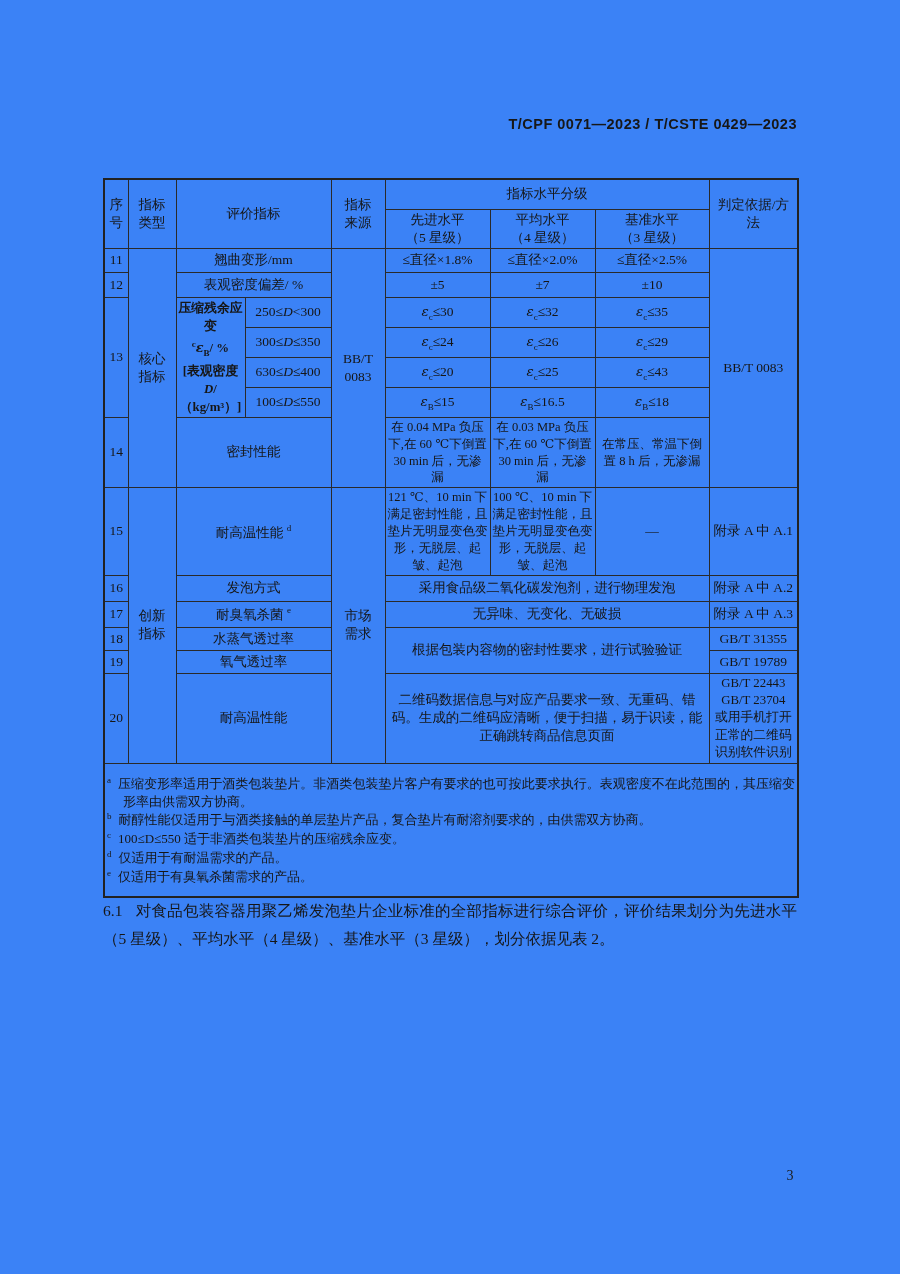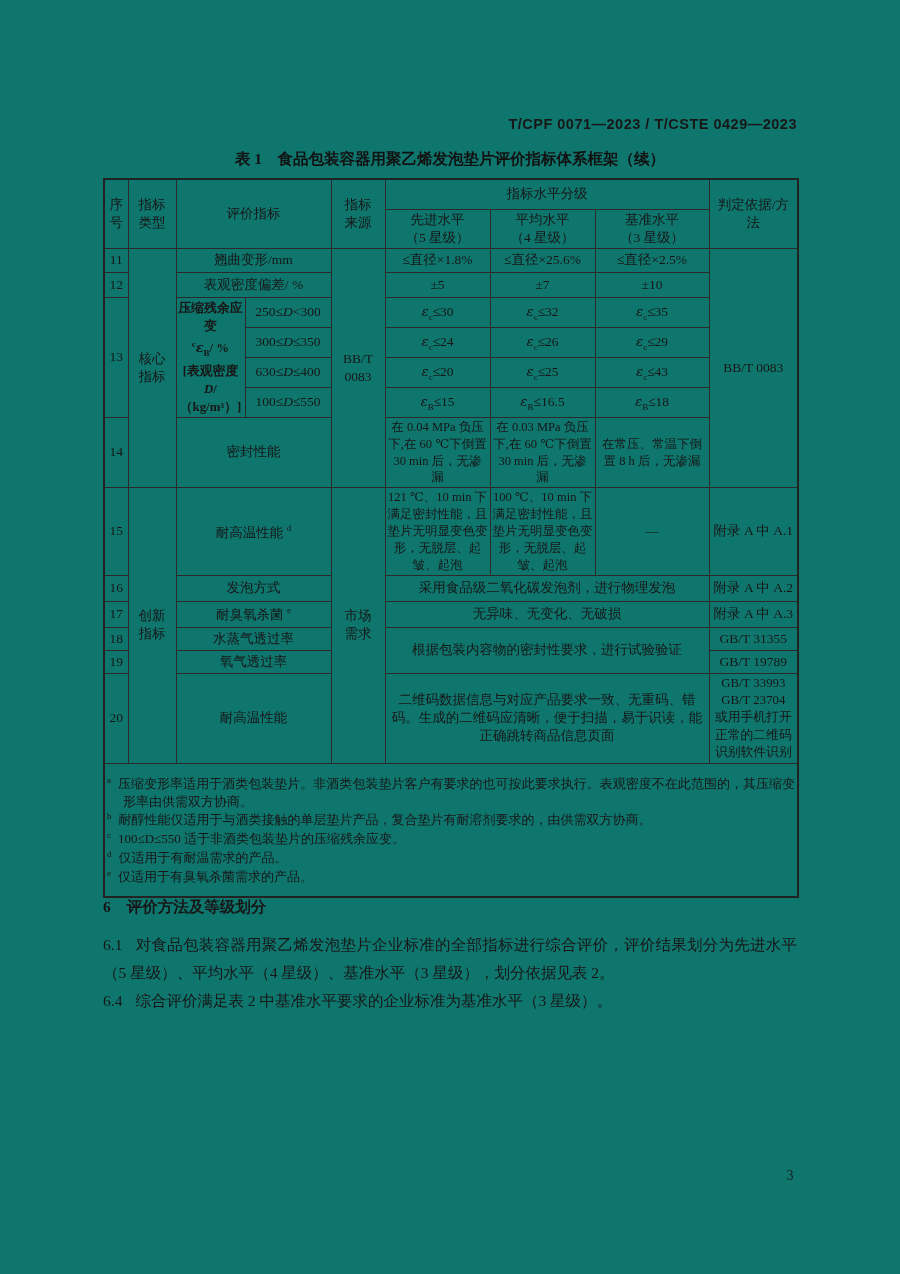--- a/index.html
+++ b/index.html
@@ -1,18 +1,18 @@
 <!DOCTYPE html>
 <html><head>
 <meta charset="utf-8">
 <style>
   * { margin:0; padding:0; box-sizing:border-box; }
   html,body { background:#ffffff; }
   .page {
-    position:relative; width:900px; height:1274px; background:#0f766e;
+    position:relative; width:900px; height:1274px; background:#3b82f6;
     color:#1c1c1c; font-family:"Liberation Serif","DejaVu Serif",serif;
     overflow:hidden;
   }
   .doc-number {
     position:absolute; top:116px; left:103px; width:694px;
     text-align:right; font-family:"Liberation Sans","DejaVu Sans",sans-serif;
     font-size:14.5px; letter-spacing:0.5px; font-weight:600; color:#171717;
   }
   .table-title {
     position:absolute; top:149px; left:103px; width:694px;
@@ -48,21 +48,20 @@
   .section6 .p-no { margin-right:13px; }
   .page-number { position:absolute; top:1168px; left:760px; width:60px; text-align:center; font-size:14px; }
 </style>
 </head>
 <body>
 
 <div class="page">
 
   <div class="doc-number">T/CPF 0071—2023 / T/CSTE 0429—2023</div>
 
-  <div class="table-title">表 1　食品包装容器用聚乙烯发泡垫片评价指标体系框架（续）</div>
 
   <table class="eval">
     <colgroup>
       <col style="width:24px">
         <col style="width:48px">
         <col style="width:69px">
         <col style="width:86px">
       <col style="width:54px">
         <col style="width:105px">
         <col style="width:105px">
@@ -91,21 +90,21 @@
       </tr>
 
       <tr style="height:24px">
         <td>11</td>
         <td rowspan="7" class="pre">核心
 指标</td>
         <td colspan="2">翘曲变形/mm</td>
         <td rowspan="7" class="pre">BB/T
 0083</td>
         <td>≤直径×1.8%</td>
-        <td>≤直径×25.6%</td>
+        <td>≤直径×2.0%</td>
         <td>≤直径×2.5%</td>
         <td rowspan="7">BB/T 0083</td>
       </tr>
 
       <tr style="height:25px">
         <td>12</td>
         <td colspan="2">表观密度偏差/ %</td>
         <td>±5</td>
         <td>±7</td>
         <td>±10</td>
@@ -188,40 +187,36 @@
       <tr style="height:23px">
         <td>19</td>
         <td colspan="2">氧气透过率</td>
         <td>GB/T 19789</td>
       </tr>
 
       <tr style="height:90px">
         <td>20</td>
         <td colspan="2">耐高温性能</td>
         <td colspan="3" class="qr-text">二维码数据信息与对应产品要求一致、无重码、错码。生成的二维码应清晰，便于扫描，易于识读，能正确跳转商品信息页面</td>
-        <td class="basis-multi pre">GB/T 33993
+        <td class="basis-multi pre">GB/T 22443
 GB/T 23704
 或用手机打开正常的二维码识别软件识别</td>
       </tr>
 
       <tr style="height:134px">
         <td colspan="9" class="fn-cell">
           <div class="fn-row"><sup>a</sup><span>压缩变形率适用于酒类包装垫片。非酒类包装垫片客户有要求的也可按此要求执行。表观密度不在此范围的，其压缩变形率由供需双方协商。</span></div>
           <div class="fn-row"><sup>b</sup><span>耐醇性能仅适用于与酒类接触的单层垫片产品，复合垫片有耐溶剂要求的，由供需双方协商。</span></div>
           <div class="fn-row"><sup>c</sup><span>100≤D≤550 适于非酒类包装垫片的压缩残余应变。</span></div>
           <div class="fn-row"><sup>d</sup><span>仅适用于有耐温需求的产品。</span></div>
           <div class="fn-row"><sup>e</sup><span>仅适用于有臭氧杀菌需求的产品。</span></div>
         </td>
       </tr>
     </tbody>
   </table>
 
   <div class="section6">
-    <div class="heading">
-      <span class="h-no">6</span><span>评价方法及等级划分</span>
-    </div>
     <p><span class="p-no">6.1</span><span>对食品包装容器用聚乙烯发泡垫片企业标准的全部指标进行综合评价，评价结果划分为先进水平（5 星级）、平均水平（4 星级）、基准水平（3 星级），划分依据见表 2。</span></p>
-    <p><span class="p-no">6.4</span><span>综合评价满足表 2 中基准水平要求的企业标准为基准水平（3 星级）。</span></p>
   </div>
 
   <div class="page-number">3</div>
 
 </div>
 
 </body></html>

